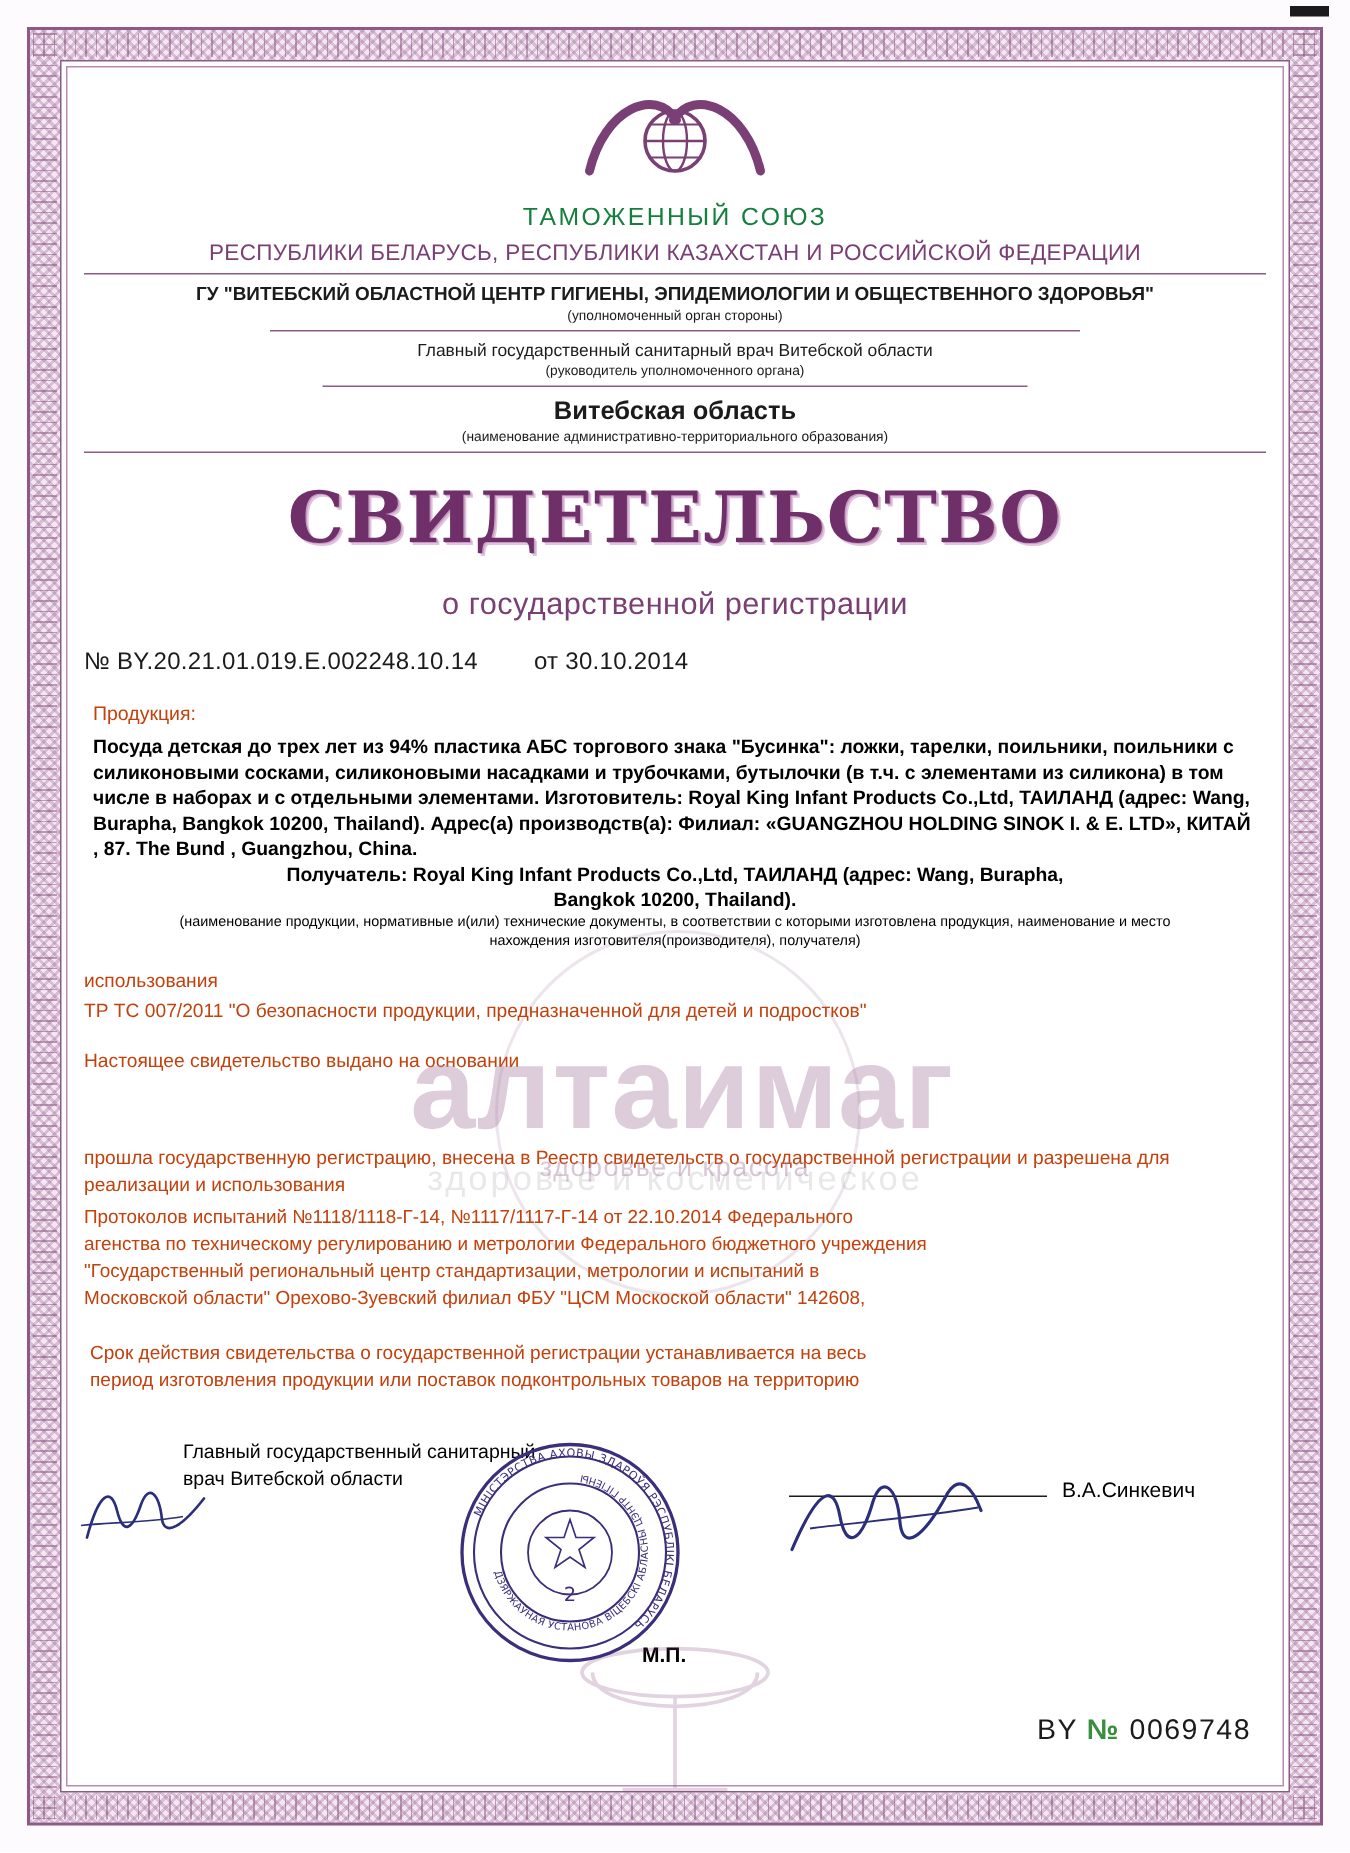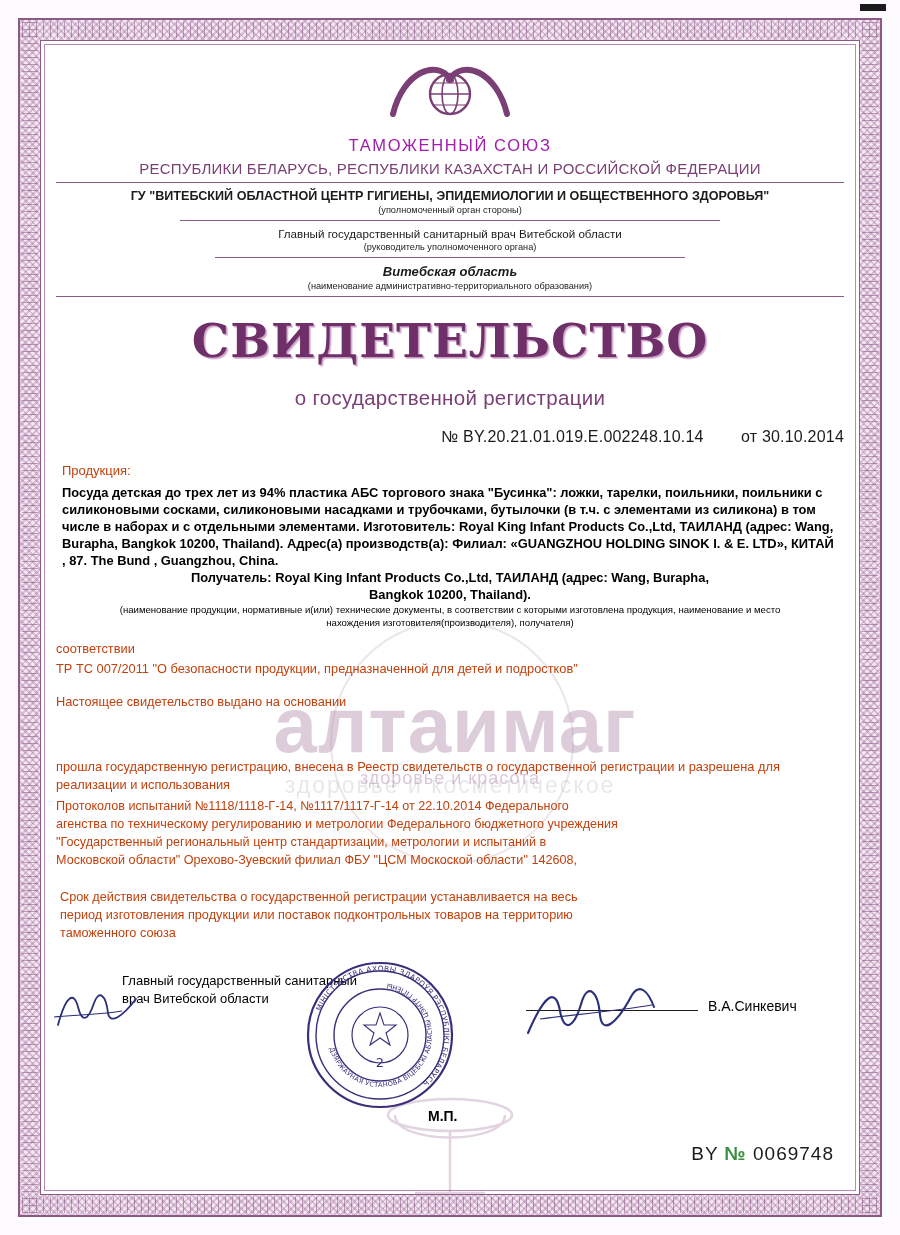--- a/index.html
+++ b/index.html
@@ -90,21 +90,21 @@
   }
 
   .org-head {
     text-align: center;
     color: #7a3f74;
   }
   .line-union {
     font-size: 16.5px;
     letter-spacing: 1.6px;
     font-weight: 400;
-    color: #a21caf;
+    color: #15803d;
     margin-top: 2px;
   }
   .line-states {
     font-size: 15px;
     letter-spacing: 0.2px;
     color: #7a3f74;
     margin-top: 5px;
     white-space: nowrap;
   }
   .rule {
@@ -130,47 +130,46 @@
     margin-top: 2px;
     font-style: normal;
   }
   .sub-name {
     font-size: 11.6px;
     color: #1b1b1b;
     text-align: center;
     margin-top: 6px;
   }
   .region-name {
-    font-size: 13px;
+    font-size: 17px;
     font-weight: bold;
     color: #1b1b1b;
     text-align: center;
     margin-top: 6px;
-    font-style: italic;
   }
 
   .title {
     text-align: center;
     font-family: "DejaVu Serif", serif;
     font-weight: bold;
     font-size: 47px;
     letter-spacing: 1px;
     color: #6f2f68;
     margin-top: 16px;
     text-shadow: 1px 1px 0 #c79bc2, 2px 2px 0 #e0c4de;
   }
   .subtitle {
     text-align: center;
     font-size: 20.5px;
     color: #7a3f74;
     margin-top: 18px;
     letter-spacing: 0.3px;
   }
   .reg-number {
-    text-align: right;
+    text-align: left;
     font-size: 16px;
     color: #1b1b1b;
     margin-top: 18px;
     letter-spacing: 0.2px;
   }
   .reg-number .gap { display: inline-block; width: 28px; }
 
   .body-text {
     font-size: 12.8px;
     color: #c2410c;
@@ -409,37 +408,36 @@
       <span>трубочками, бутылочки (в т.ч. с элементами из силикона) в том числе в наборах и с</span>
       <span>отдельными элементами. Изготовитель: Royal King Infant Products Co.,Ltd, ТАИЛАНД</span>
       <span>(адрес: Wang, Burapha, Bangkok 10200, Thailand). Адрес(а) производств(а): Филиал:</span>
       <span>«GUANGZHOU HOLDING SINOK I. &amp; E. LTD», КИТАЙ , 87. The Bund , Guangzhou, China.</span>
       <span class="ctr">Получатель: Royal King Infant Products Co.,Ltd, ТАИЛАНД (адрес: Wang, Burapha,</span>
       <span class="ctr">Bangkok 10200, Thailand).</span>
     </div>
 
     <div class="legend">(наименование продукции, нормативные и(или) технические документы, в соответствии с которыми изготовлена продукция, наименование и место нахождения изготовителя(производителя), получателя)</div>
 
-    <div class="body-text sootv">соответствии</div>
+    <div class="body-text sootv">использования</div>
     <div class="body-text tr-ts">ТР ТС 007/2011 "О безопасности продукции, предназначенной для детей и подростков"</div>
 
     <div class="body-text issued">Настоящее свидетельство выдано на основании</div>
 
     <div class="body-text passed">прошла государственную регистрацию, внесена в Реестр свидетельств о государственной регистрации и разрешена для реализации и использования</div>
     <div class="body-text protocols">
       <div>Протоколов испытаний №1118/1118-Г-14, №1117/1117-Г-14 от 22.10.2014 Федерального</div>
       <div>агенства по техническому регулированию и метрологии Федерального бюджетного учреждения</div>
       <div>"Государственный региональный центр стандартизации, метрологии и испытаний в</div>
       <div>Московской области" Орехово-Зуевский филиал ФБУ "ЦСМ Москоской области" 142608,</div>
     </div>
 
     <div class="body-text validity">
       <div>Срок действия свидетельства о государственной регистрации устанавливается на весь</div>
       <div>период изготовления продукции или поставок подконтрольных товаров на территорию</div>
-      <div>таможенного союза</div>
     </div>
 
     <div class="sign-row">
       <div class="sign-left">
         <div>Главный государственный санитарный</div>
         <div>врач Витебской области</div>
       </div>
       <div class="sign-line"></div>
       <div class="sign-name">В.А.Синкевич</div>
       <div class="mp">М.П.</div>

